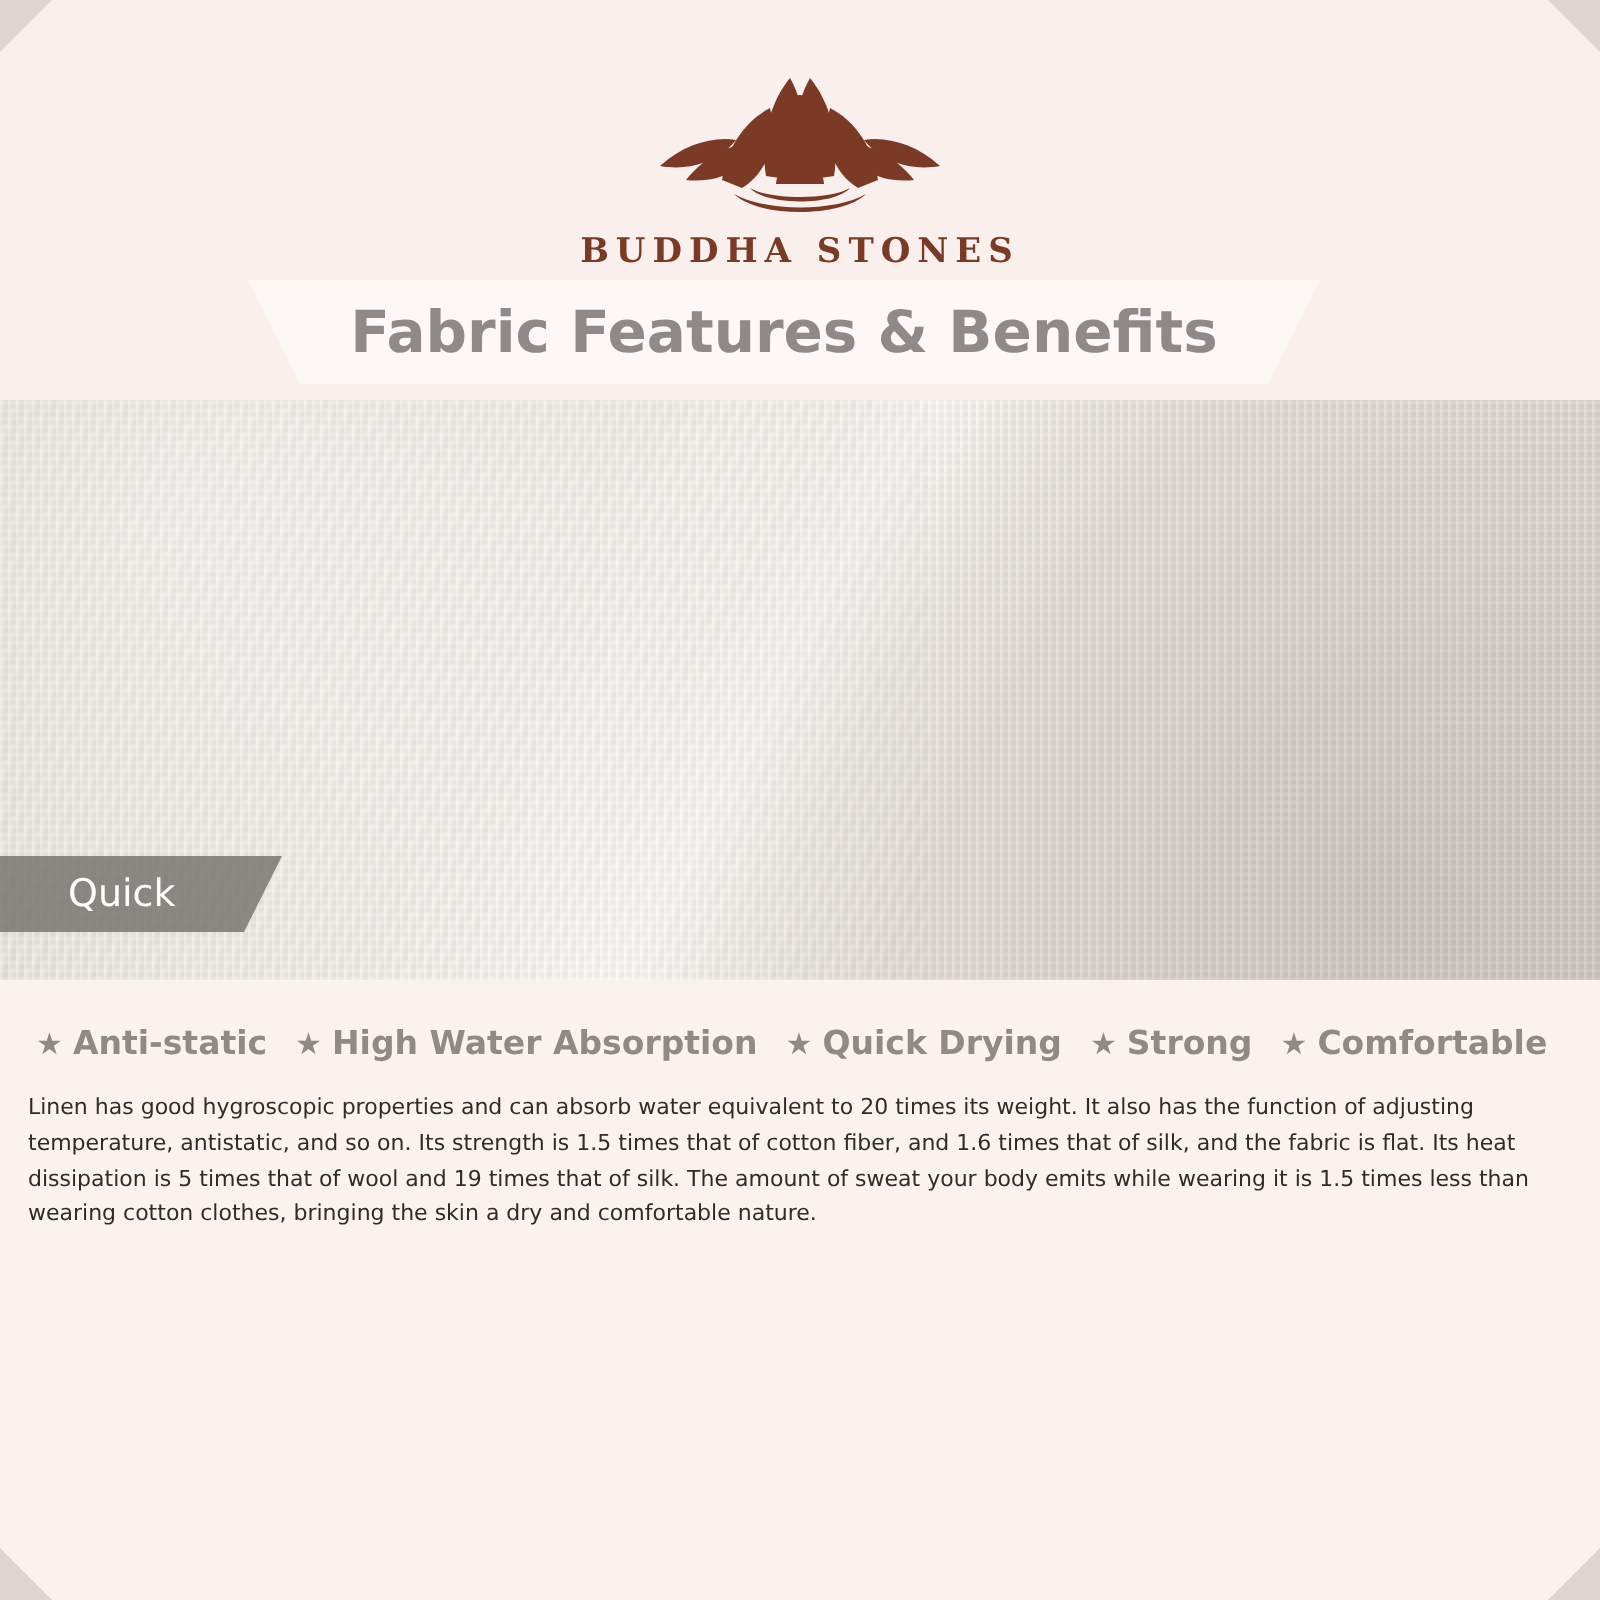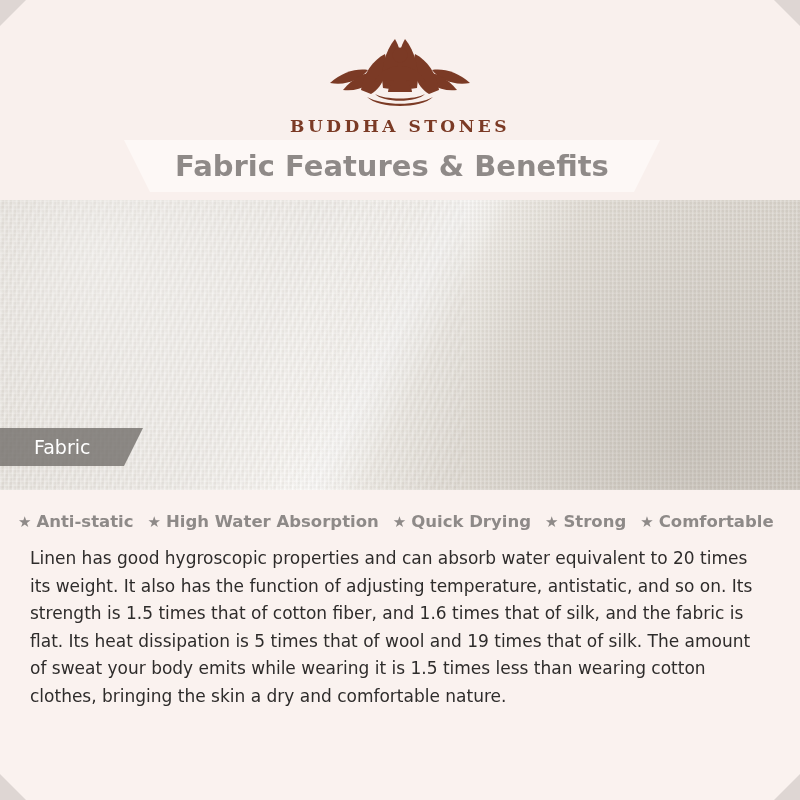--- a/index.html
+++ b/index.html
@@ -196,22 +196,22 @@
     color: #8e8a88;
     margin-right: 5px;
     font-size: 15px;
   }
   .feature + .feature {
     margin-left: 14px;
   }
 
   
   .description {
-    padding: 8px 30px 0 30px;
-    font-size: 17px;
+    padding: 8px 30px 0 14px;
+    font-size: 11px;
     line-height: 1.62;
     color: #2e2c2b;
     text-align: left;
     font-family: "DejaVu Sans", sans-serif;
   }
 
   .footer-space {
     height: 30px;
   }
 </style>
@@ -256,21 +256,21 @@
       <div class="title-band-bg"></div>
       <div class="main-title">Fabric Features &amp; Benefits</div>
     </div>
   </div>
 
   <div class="photo">
     <div class="photo-img"></div>
     <div class="photo-texture-a"></div>
     <div class="photo-texture-b"></div>
     <div class="photo-shade"></div>
-    <div class="photo-label">Fabric</div>
+    <div class="photo-label">Quick</div>
   </div>
 
   <div class="features">
     <span class="feature"><span class="star">★</span><span>Anti-static</span></span><span class="feature"><span class="star">★</span><span>High Water Absorption</span></span><span class="feature"><span class="star">★</span><span>Quick Drying</span></span><span class="feature"><span class="star">★</span><span>Strong</span></span><span class="feature"><span class="star">★</span><span>Comfortable</span></span>
   </div>
 
   <div class="description">Linen has good hygroscopic properties and can absorb water equivalent to 20 times its weight. It also has the function of adjusting temperature, antistatic, and so on. Its strength is 1.5 times that of cotton fiber, and 1.6 times that of silk, and the fabric is flat. Its heat dissipation is 5 times that of wool and 19 times that of silk. The amount of sweat your body emits while wearing it is 1.5 times less than wearing cotton clothes, bringing the skin a dry and comfortable nature.</div>
 
   <div class="footer-space"></div>
 </div>

